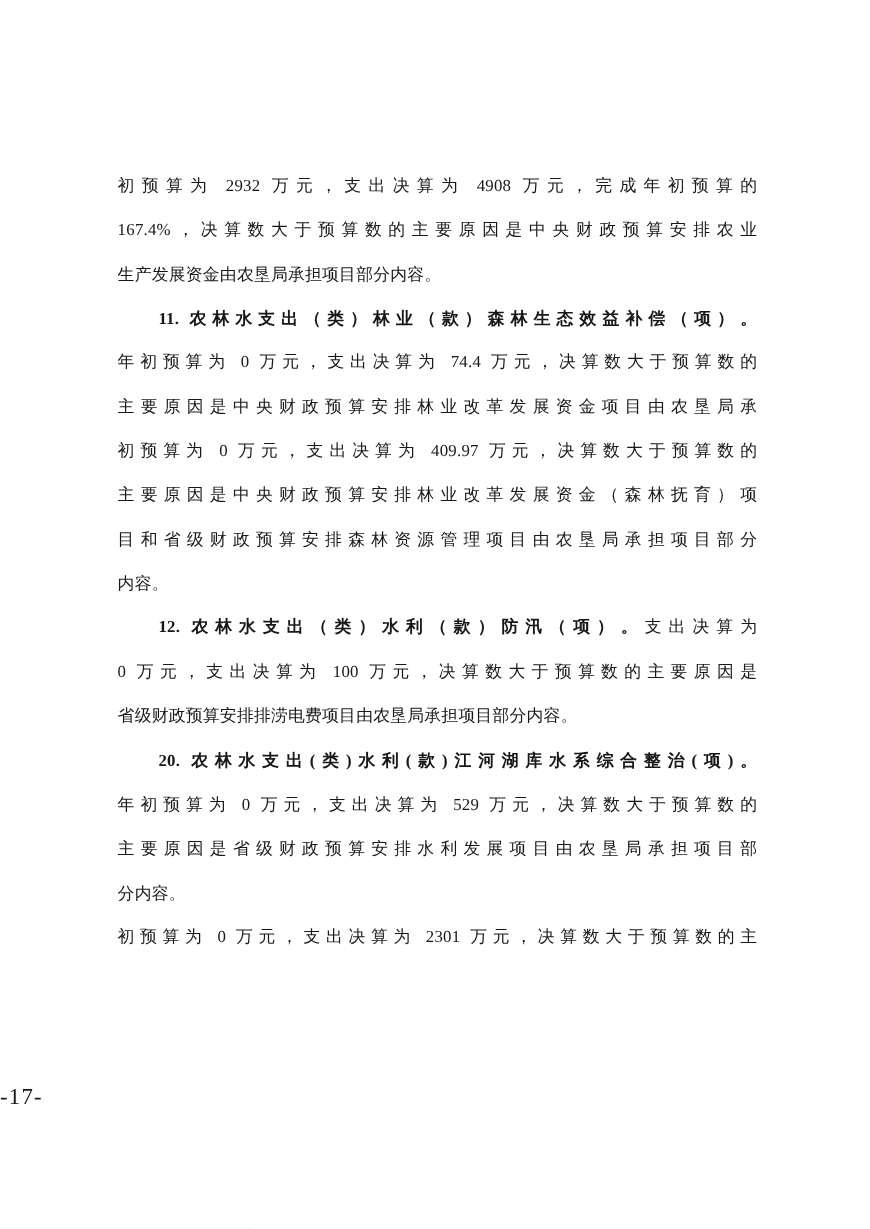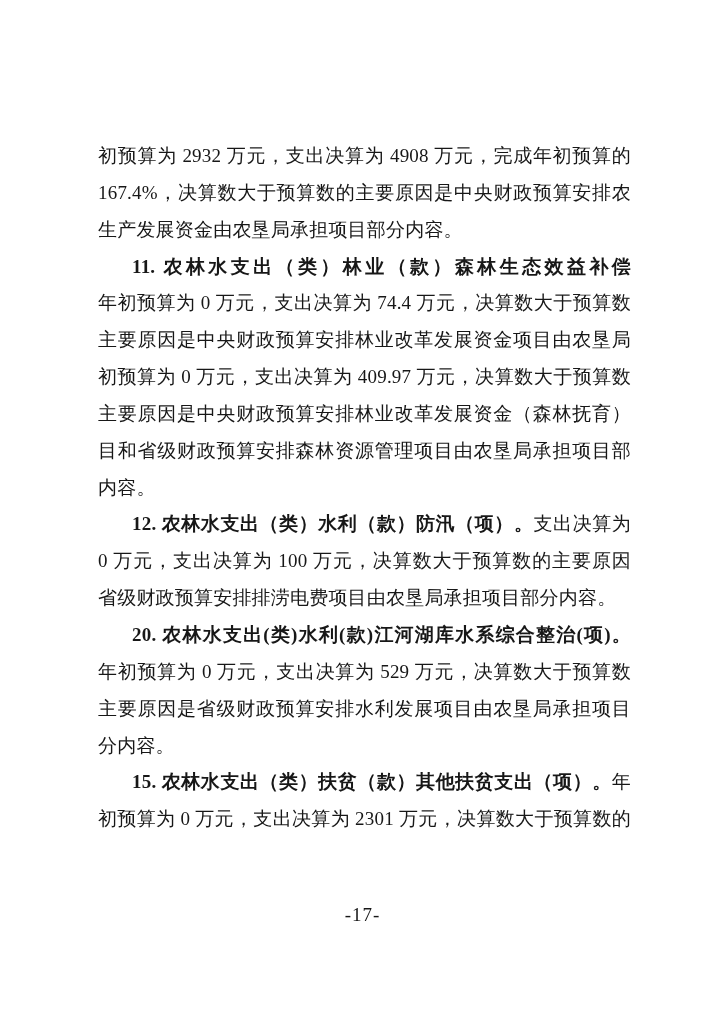--- a/index.html
+++ b/index.html
@@ -15,36 +15,36 @@
   }
   .text-block {
     position: absolute;
     left: 98px;
     top: 138px;
     width: 533px;
   }
   .line {
     height: 36.85px;
     line-height: 36.85px;
-    font-size: 19px;
+    font-size: 14px;
     text-align: justify;
     text-align-last: left;
     text-justify: inter-character;
     overflow: hidden;
     letter-spacing: 0.2px;
   }
   .line.jl { text-align-last: justify; }
   .line.ind { padding-left: 34px; }
   .b { font-weight: bold; }
   .page-number {
     position: absolute;
     top: 901px;
     left: 0;
     width: 100%;
-    text-align: center;
+    text-align: left;
     font-size: 19px;
     letter-spacing: 1px;
     line-height: 28px;
   }
 </style>
 </head>
 <body>
 
 <div class="page">
   <div class="text-block">
@@ -75,20 +75,19 @@
     </div>
 
     <div>
       <div class="line jl ind"><span class="b">20. 农林水支出(类)水利(款)江河湖库水系综合整治(项)。</span></div>
       <div class="line jl"><span>年初预算为 0 万元，支出决算为 529 万元，决算数大于预算数的</span></div>
       <div class="line jl"><span>主要原因是省级财政预算安排水利发展项目由农垦局承担项目部</span></div>
       <div class="line"><span>分内容。</span></div>
     </div>
 
     <div>
-      <div class="line jl ind"><span class="b">15. 农林水支出（类）扶贫（款）其他扶贫支出（项）。</span><span>年</span></div>
       <div class="line jl"><span>初预算为 0 万元，支出决算为 2301 万元，决算数大于预算数的主</span></div>
     </div>
 
   </div>
 
   <div class="page-number">-17-</div>
 </div>
 
 </body></html>

